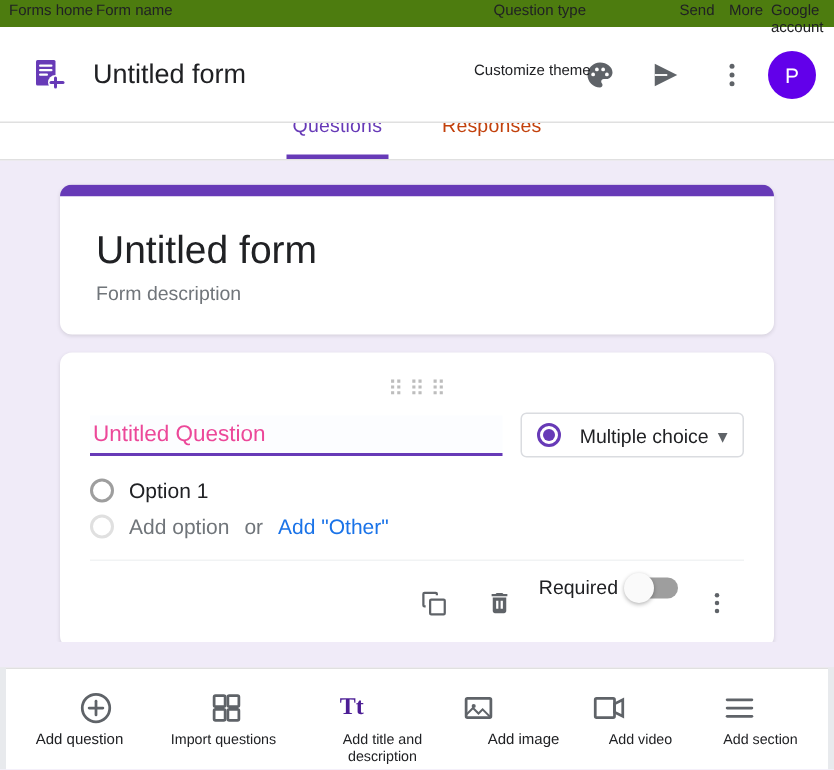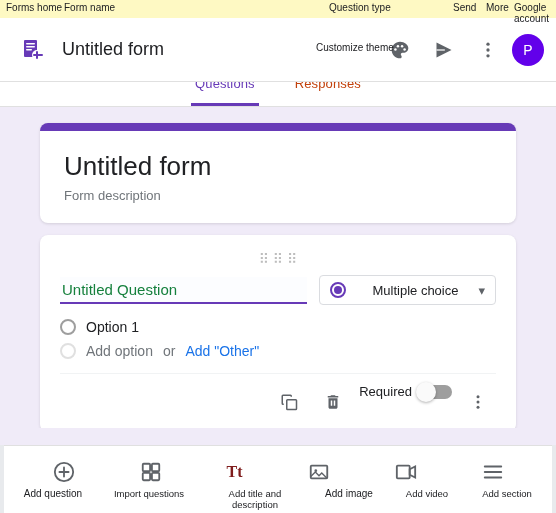--- a/index.html
+++ b/index.html
@@ -148,32 +148,32 @@
       align-items: center;
       gap: 12px;
       margin-bottom: 14px;
     }
     .question-input {
       flex: 1;
       border: none;
       border-bottom: 2px solid #673ab7;
       outline: none;
       font-size: 15px;
-      color: #15803d;
+      color: #ec4899;
       padding: 4px 2px;
       background: #e8f0fe22;
       selection-background: #3367d6;
     }
     .question-input::selection {
       background: #b3cfff;
     }
     .question-type-selector {
       display: flex;
       align-items: center;
-      gap: 20px;
+      gap: 6px;
       border: 1px solid #dadce0;
       border-radius: 4px;
       padding: 6px 10px;
       cursor: pointer;
       font-size: 13px;
       color: #202124;
       min-width: 140px;
       background: #fff;
     }
     .question-type-selector .radio-icon {
@@ -321,21 +321,21 @@
       width: 4px;
       height: 68px;
       background: #e8eaed;
     }
   </style>
 </head>
 <body>
 
 <div style="position:relative; width:556px; height:513px; overflow:hidden;">
 
-  <div style="position:absolute; top:0; left:0; width:556px; height:18px; background:#fef9c3; z-index:10; display:flex; align-items:center; padding-left:6px; font-size:10px; color:#202124; gap:0;">
+  <div style="position:absolute; top:0; left:0; width:556px; height:18px; background:#4d7c0f; z-index:10; display:flex; align-items:center; padding-left:6px; font-size:10px; color:#202124; gap:0;">
     <span style="position:absolute; left:6px; top:2px; font-size:10px;">Forms home</span>
     <span style="position:absolute; left:64px; top:2px; font-size:10px;">Form name</span>
     <span style="position:absolute; left:316px; top:2px; font-size:10px;margin-top:40px;">Customize theme</span>
     <span style="position:absolute; left:329px; top:2px; font-size:10px;">Question type</span>
     <span style="position:absolute; left:453px; top:2px; font-size:10px;">Send</span>
     <span style="position:absolute; left:486px; top:2px; font-size:10px;">More</span>
     <span style="position:absolute; left:514px; top:2px; font-size:10px;">Google account</span>
   </div>
 
   <div class="header" style="top:18px; position:relative; z-index:5;">
@@ -462,21 +462,21 @@
       </button>
       <button class="toolbar-btn">
         <svg width="22" height="22" viewBox="0 0 24 24">
           <rect x="3" y="3" width="8" height="8" rx="1" fill="none" stroke="#5f6368" stroke-width="2"></rect>
           <rect x="13" y="3" width="8" height="8" rx="1" fill="none" stroke="#5f6368" stroke-width="2"></rect>
           <rect x="3" y="13" width="8" height="8" rx="1" fill="none" stroke="#5f6368" stroke-width="2"></rect>
           <rect x="13" y="13" width="8" height="8" rx="1" fill="none" stroke="#5f6368" stroke-width="2"></rect>
         </svg>
       </button>
       <button class="toolbar-btn">
-        <span style="font-size:16px; font-weight:700; color:#7f1d1d; font-family:serif;">Tt</span>
+        <span style="font-size:16px; font-weight:700; color:#4c1d95; font-family:serif;">Tt</span>
       </button>
       <button class="toolbar-btn">
         <svg width="22" height="22" viewBox="0 0 24 24">
           <rect x="3" y="5" width="18" height="14" rx="1" fill="none" stroke="#5f6368" stroke-width="2"></rect>
           <circle cx="8.5" cy="10.5" r="1.5" fill="#5f6368"></circle>
           <path d="M3 17l5-5 4 4 3-3 6 6" fill="none" stroke="#5f6368" stroke-width="1.5"></path>
         </svg>
       </button>
       <button class="toolbar-btn">
         <svg width="22" height="22" viewBox="0 0 24 24">

